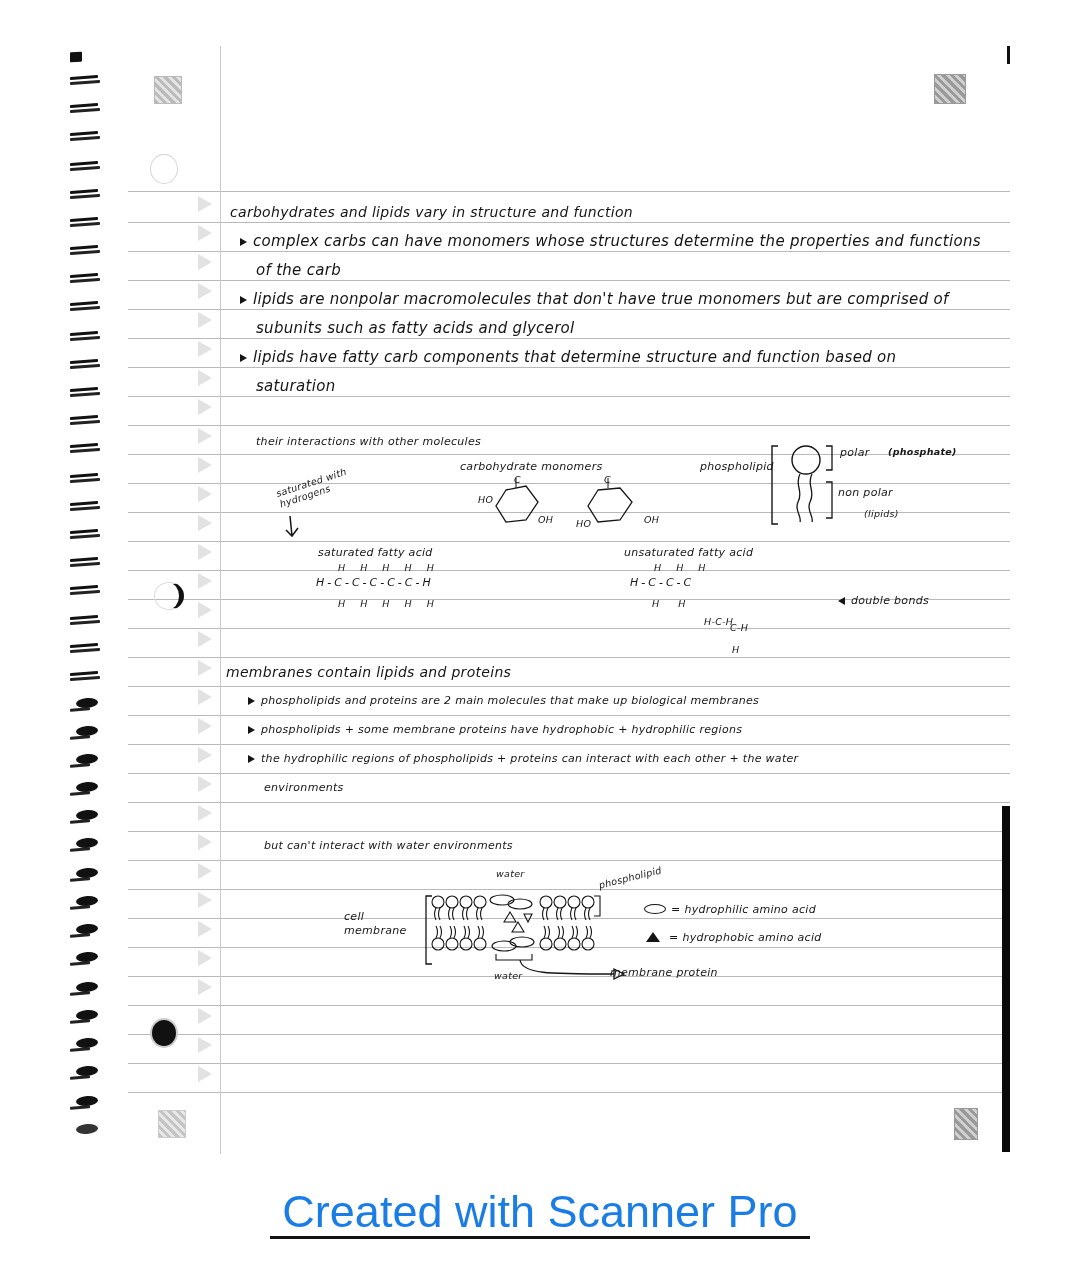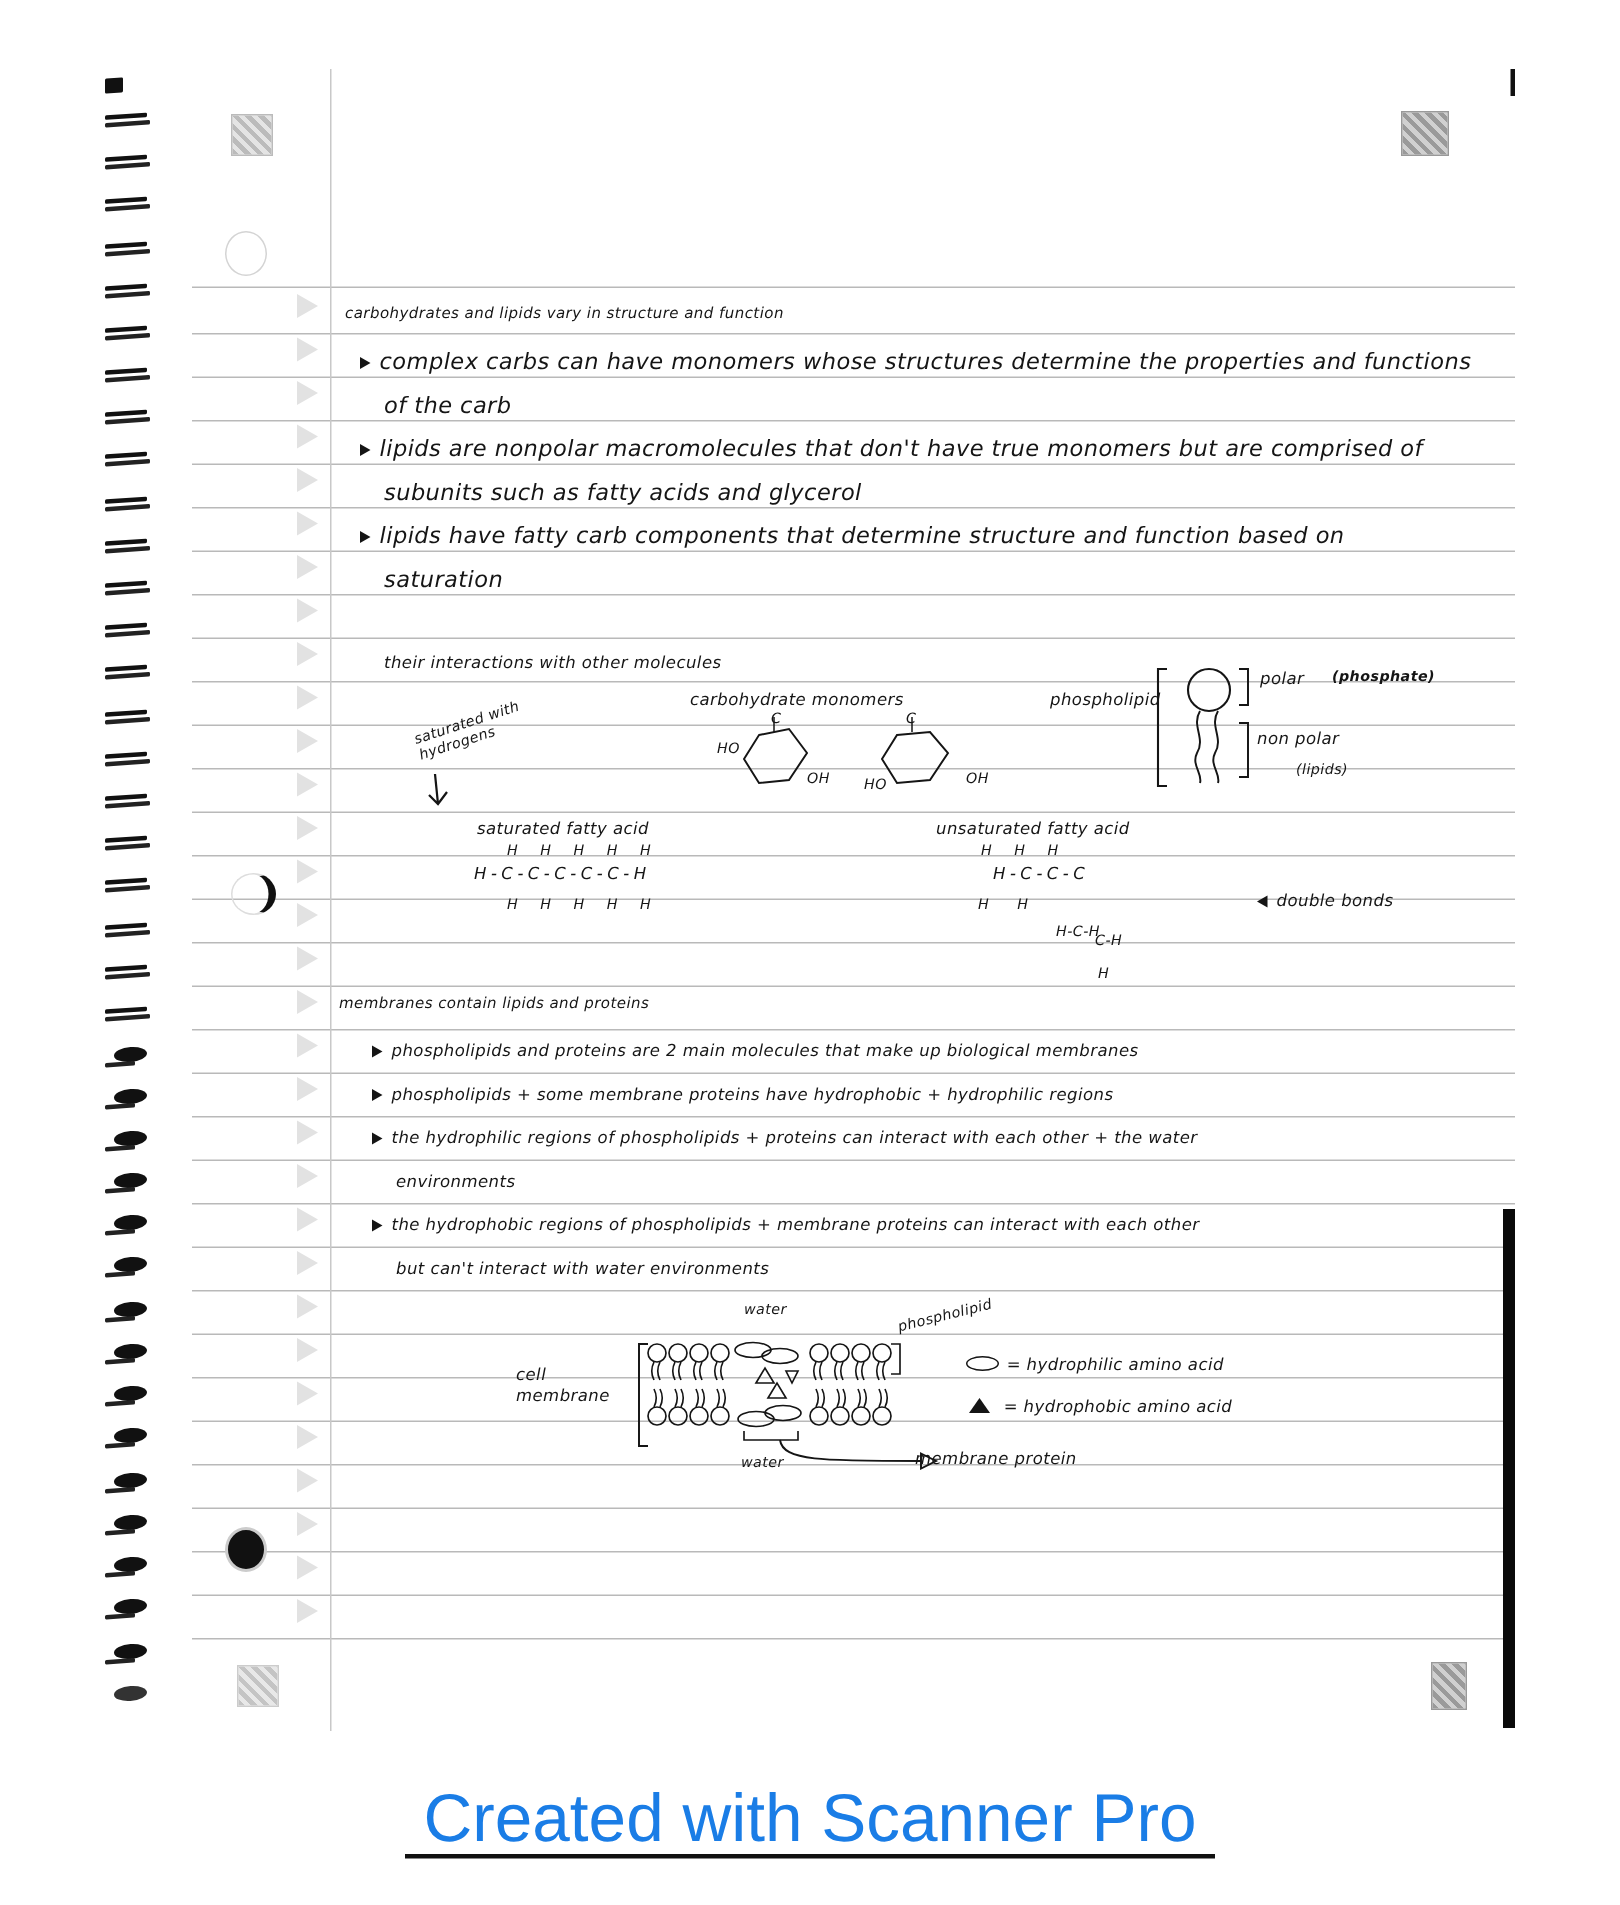--- a/index.html
+++ b/index.html
@@ -18,21 +18,21 @@
     .spiral .b2 { position: absolute; left: 0; top: 5px; width: 30px; height: 3px; background: #222; border-radius: 1px; transform: skewY(-4deg); }
     .spiral.ring .b1 { width: 22px; height: 10px; top: -4px; left: 6px; border-radius: 50%; background: #111; }
     .spiral.ring .b2 { width: 20px; height: 3px; top: 6px; left: 0; }
 
     .margin-tri { position: absolute; left: 130px; width: 0; height: 0; border-top: 8px solid transparent; border-bottom: 8px solid transparent; border-left: 14px solid #e2e2e2; }
 
     .hole { position: absolute; border-radius: 50%; }
     .qr { position: absolute; width: 26px; height: 26px; background: repeating-linear-gradient(45deg, #9a9a9a 0 3px, #d0d0d0 3px 6px); border: 1px solid #999; }
 
     .hw { position: absolute; font-family: "DejaVu Sans", sans-serif; color: #151515; white-space: nowrap; font-size: 15px; letter-spacing: 0.3px; font-style: italic; }
-    .hw.head { font-size: 10px; }
+    .hw.head { font-size: 14px; }
     .bullet { display: inline-block; width: 0; height: 0; border-top: 4px solid transparent; border-bottom: 4px solid transparent; border-left: 7px solid #151515; margin-right: 6px; vertical-align: middle; }
     .small { font-size: 11px; }
     .tiny { font-size: 9.5px; }
 
     .footer-link { position: absolute; left: 270px; top: 1186px; width: 540px; text-align: center; font-family: "Liberation Sans", sans-serif; font-size: 45px; color: #1a7de6; text-decoration: none; line-height: 52px; }
     .footer-underline { position: absolute; left: 270px; top: 1236px; width: 540px; height: 3px; background: #111; }
   </style>
 </head>
 <body>
 
@@ -317,35 +317,34 @@
     <div class="hw small" style="left:770px; top:440px">non polar</div>
     <div class="hw tiny" style="left:796px; top:462px">(lipids)</div>
 
     <div class="hw small" style="left:250px; top:500px; ">saturated fatty acid</div>
     <div class="hw tiny" style="left:270px; top:516px; letter-spacing:6px">H  H  H  H  H</div>
     <div class="hw small" style="left:248px; top:530px; letter-spacing:3px">H-C-C-C-C-C-H</div>
     <div class="hw tiny" style="left:270px; top:552px; letter-spacing:6px">H  H  H  H  H</div>
 
     <div class="hw small" style="left:556px; top:500px">unsaturated fatty acid</div>
     <div class="hw tiny" style="left:586px; top:516px; letter-spacing:6px">H  H  H</div>
-    <div class="hw small" style="left:594px; top:530px; letter-spacing:3px">H-C-C-C</div>
+    <div class="hw small" style="left:562px; top:530px; letter-spacing:3px">H-C-C-C</div>
     <div class="hw tiny" style="left:584px; top:552px; letter-spacing:8px">H  H</div>
     <div class="hw tiny" style="left:662px; top:576px">C-H</div>
     <div class="hw tiny" style="left:636px; top:570px">H-C-H</div>
     <div class="hw tiny" style="left:664px; top:598px">H</div>
 
     <div class="hw small" style="left:770px; top:548px"><span class="bullet" style="border-left:none; border-right:7px solid #151515;"></span><span>double bonds</span></div>
 
     <div class="hw head" style="left:158px; top:618px">membranes contain lipids and proteins</div>
 
     <div class="hw small" style="left:180px; top:648px"><span class="bullet"></span><span>phospholipids and proteins are 2 main molecules that make up biological membranes</span></div>
     <div class="hw small" style="left:180px; top:677px"><span class="bullet"></span><span>phospholipids + some membrane proteins have hydrophobic + hydrophilic regions</span></div>
     <div class="hw small" style="left:180px; top:706px"><span class="bullet"></span><span>the hydrophilic regions of phospholipids + proteins can interact with each other + the water</span></div>
     <div class="hw small" style="left:196px; top:735px">environments</div>
-    <div class="hw small" style="left:180px; top:764px"><span class="bullet"></span><span>the hydrophobic regions of phospholipids + membrane proteins can interact with each other</span></div>
     <div class="hw small" style="left:196px; top:793px">but can't interact with water environments</div>
 
     <div class="hw tiny" style="left:428px; top:822px">water</div>
     <div class="hw small" style="left:276px; top:864px; white-space:normal; width:70px; line-height:14px">cell membrane</div>
     <svg style="position:absolute; left:356px; top:846px" width="180" height="74">
       <path d="M8 4 L2 4 L2 72 L8 72" fill="none" stroke="#151515" stroke-width="1.3"></path>
       <g fill="none" stroke="#151515" stroke-width="1.1">
         <circle cx="14" cy="10" r="6"></circle>
           <circle cx="28" cy="10" r="6"></circle>
           <circle cx="42" cy="10" r="6"></circle>

